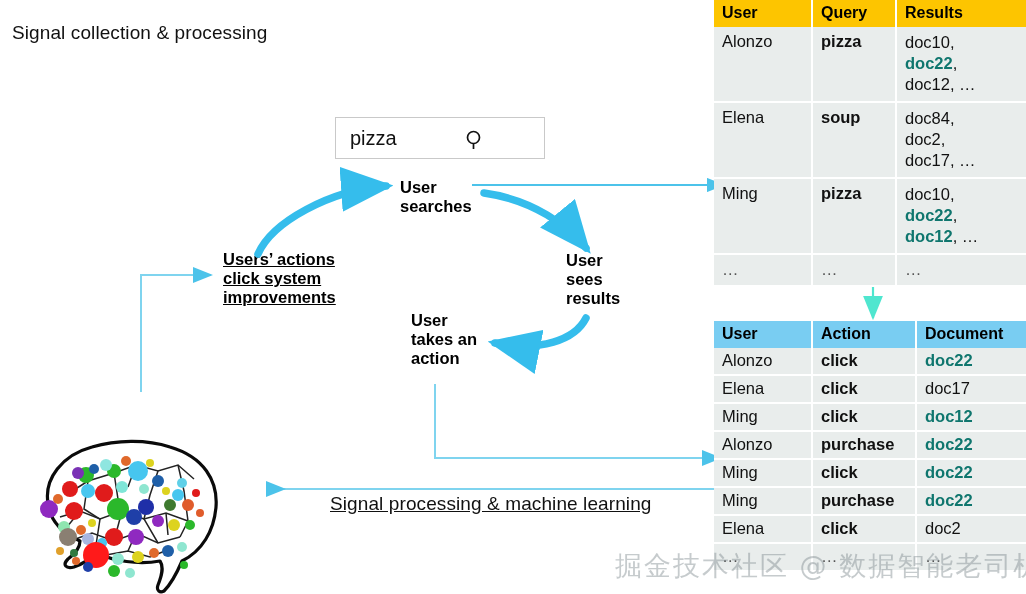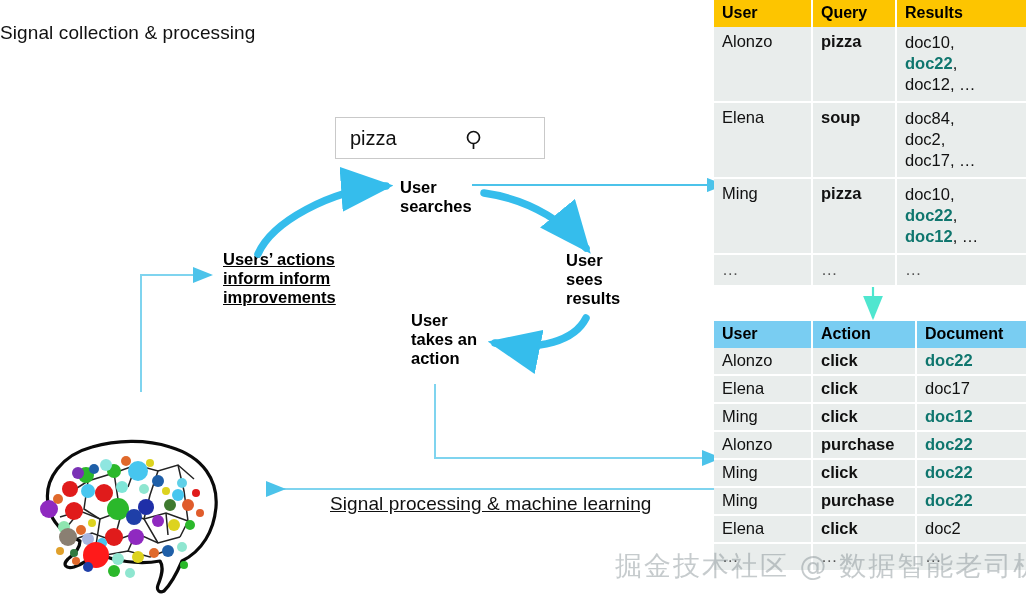--- a/index.html
+++ b/index.html
@@ -3,21 +3,21 @@
 <meta charset="utf-8">
 <style>
   html,body{margin:0;padding:0;background:#ffffff;}
   body{width:1026px;height:594px;position:relative;overflow:hidden;
        font-family:"Liberation Sans","DejaVu Sans",sans-serif;color:#000;}
   #root{position:absolute;left:0;top:0;width:1026px;height:594px;}
 
   .abs{position:absolute;}
 
   
-  .title-left{left:0;top:22px;font-size:19px;color:#111;letter-spacing:.1px;}
+  .title-left{left:12px;top:22px;font-size:19px;color:#111;letter-spacing:.1px;}
   .brain-title{left:12px;top:397px;font-size:19px;color:#111;letter-spacing:.1px;}
   .sp-ml-label{left:330px;top:493px;font-size:19px;color:#111;letter-spacing:.1px;text-decoration:underline;}
 
   
   .searchbox{left:335px;top:117px;width:210px;height:42px;border:1px solid #c9c9c9;
              background:#fff;box-sizing:border-box;}
   .searchbox .q{position:absolute;left:14px;top:9px;font-size:20px;color:#111;}
   .searchbox .mag{position:absolute;left:128px;top:11px;width:22px;height:22px;}
 
   
@@ -87,21 +87,21 @@
     </span>
   </div>
 
   <div class="abs cyc lbl-searches">
     <div>User</div>
     <div>searches</div>
   </div>
 
   <div class="abs cyc lbl-actions">
     <div>Users’ actions</div>
-    <div>inform inform</div>
+    <div>click system</div>
     <div>improvements</div>
   </div>
 
   <div class="abs cyc lbl-sees">
     <div>User</div>
     <div>sees</div>
     <div>results</div>
   </div>
 
   <div class="abs cyc lbl-takes">

